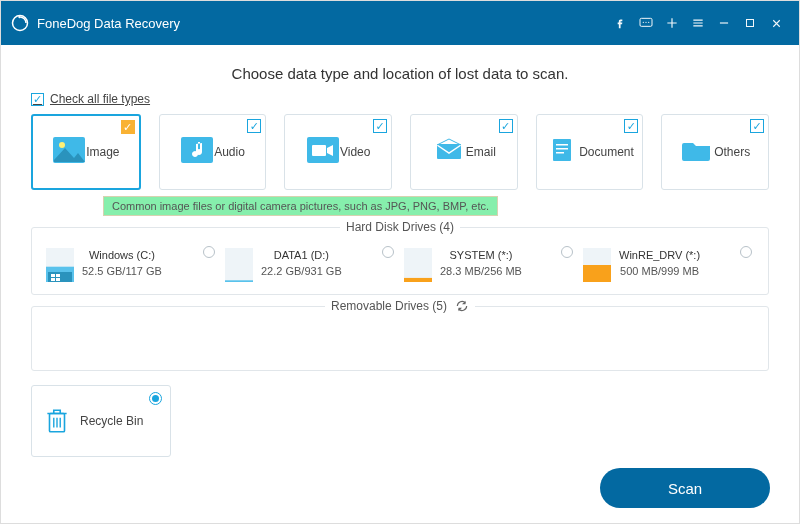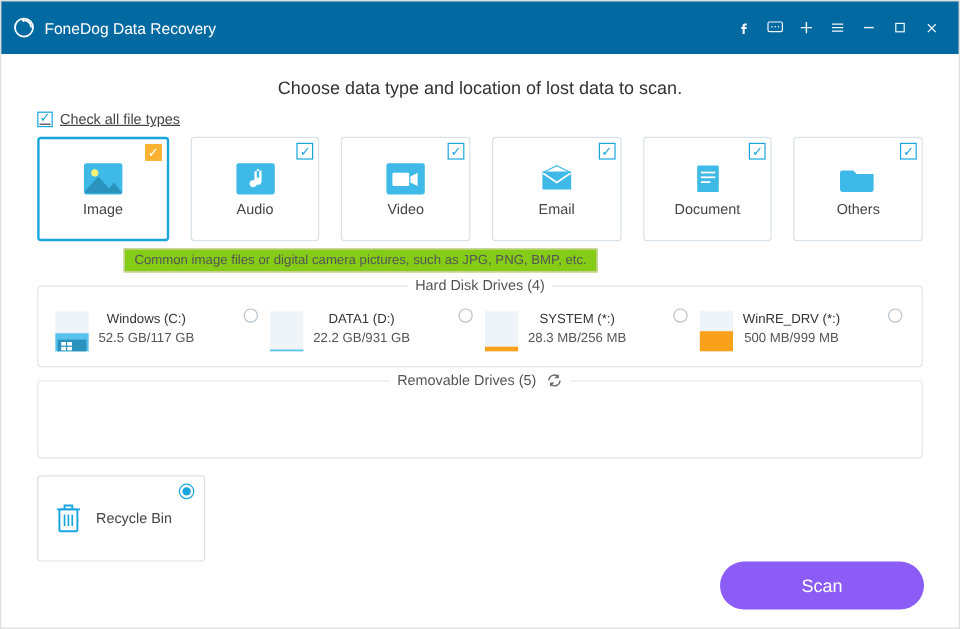--- a/index.html
+++ b/index.html
@@ -7,44 +7,44 @@
 .titlebar { height: 44px; background: #0369a1; color: #fff; display: flex; align-items: center; padding: 0 10px; font-size: 13px; }
 .titlebar .logo { width: 18px; height: 18px; margin-right: 8px; }
 .titlebar .spacer { flex: 1; }
 .titlebar .tbtn { width: 26px; height: 26px; display: flex; align-items: center; justify-content: center; cursor: pointer; opacity: .95; }
 .content { padding: 14px 30px 10px; }
 .heading { text-align: center; font-size: 15px; color: #333; margin: 6px 0 10px; }
 .row-checkall { display: flex; align-items: center; font-size: 12px; color: #444; margin-bottom: 8px; text-decoration: underline; }
 .checkbox { width: 13px; height: 13px; border: 1.5px solid #1aa5de; margin-right: 6px; display: inline-flex; align-items: center; justify-content: center; }
 .checkbox.checked::after { content: "✓"; color: #1aa5de; font-size: 11px; line-height: 1; }
 .type-row { display: flex; gap: 18px; margin-bottom: 4px; }
-.type-card { position: relative; flex: 1; height: 87px; border: 1px solid #d9e2e8; border-radius: 3px; display: flex; flex-direction: column; align-items: center; justify-content: center; cursor: pointer; }
+.type-card { position: relative; flex: 1; height: 76px; border: 1px solid #d9e2e8; border-radius: 3px; display: flex; flex-direction: row; align-items: center; justify-content: center; cursor: pointer; }
 .type-card.selected { border: 2px solid #1aa5de; }
 .type-card .chk { position: absolute; top: 4px; right: 4px; width: 14px; height: 14px; border: 1.5px solid #1aa5de; display: flex; align-items: center; justify-content: center; background:#fff; }
 .type-card .chk::after { content: "✓"; color: #1aa5de; font-size: 11px; }
 .type-card.selected .chk { background: #f9b233; border-color: #f9b233; }
 .type-card.selected .chk::after { color: #fff; }
 .type-card .ticon { width: 34px; height: 28px; margin-bottom: 4px; }
 .type-card .tlabel { font-size: 12px; color: #444; }
-.tooltip { margin-left: 72px; margin-top: 2px; background: #84cc16; border: 1px solid #d6d2b0; padding: 3px 8px; font-size: 11px; color: #555; display: inline-block; }
+.tooltip { margin-left: 72px; margin-top: 2px; background: #86efac; border: 1px solid #d6d2b0; padding: 3px 8px; font-size: 11px; color: #555; display: inline-block; }
 fieldset { border: 1px solid #e1e6ea; border-radius: 3px; margin-top: 4px; padding: 12px 10px 10px; text-align: center; }
 legend { font-size: 12px; color: #555; padding: 0 6px; display:flex; align-items:center; gap:8px; }
 .drives { display: flex; gap: 0; }
 .drive { position: relative; flex: 1; display: flex; gap: 8px; padding: 2px 4px; }
 .drive .radio { position: absolute; top: 0; right: 6px; width: 12px; height: 12px; border: 1.5px solid #b8c2c9; border-radius: 50%; }
 .dicon { width: 28px; height: 34px; display:flex; flex-direction:column; justify-content:flex-end; }
 .dinfo { font-size: 11px; color: #555; line-height: 1.45; }
 .dinfo .dname { color: #333; }
 fieldset.removable { height: 72px; }
 .recycle-wrap { margin-top: 14px; }
 .recycle { position: relative; width: 140px; height: 72px; border: 1px solid #d9e2e8; border-radius: 3px; display: flex; align-items: center; gap: 10px; padding: 0 12px; cursor: pointer; }
 .recycle .radio { position: absolute; top: 6px; right: 8px; width: 13px; height: 13px; border: 1.5px solid #1aa5de; border-radius: 50%; display:flex; align-items:center; justify-content:center; }
 .recycle .radio::after { content:""; width:7px; height:7px; background:#1aa5de; border-radius:50%; }
 .rlabel { font-size: 12px; color: #444; }
-.scan-btn { position: absolute; right: 30px; bottom: 16px; width: 170px; height: 40px; background: #8b5cf6; color: #fff; border-radius: 20px; display:flex; align-items:center; justify-content:center; font-size: 15px; cursor:pointer; }
+.scan-btn { position: absolute; right: 30px; bottom: 16px; width: 170px; height: 40px; background: #0369a1; color: #fff; border-radius: 20px; display:flex; align-items:center; justify-content:center; font-size: 15px; cursor:pointer; }
 .refresh { width:14px; height:14px; }
 </style>
 </head>
 <body>
 
 <div class="titlebar">
   <svg class="logo" viewBox="0 0 24 24">
       <circle cx="12" cy="12" r="10" fill="none" stroke="#fff" stroke-width="2"></circle>
       <path d="M12 4 A8 8 0 0 1 20 12" fill="none" stroke="#fff" stroke-width="2"></path>
       <polygon points="12,2 12,6 9,4" fill="#fff"></polygon>

